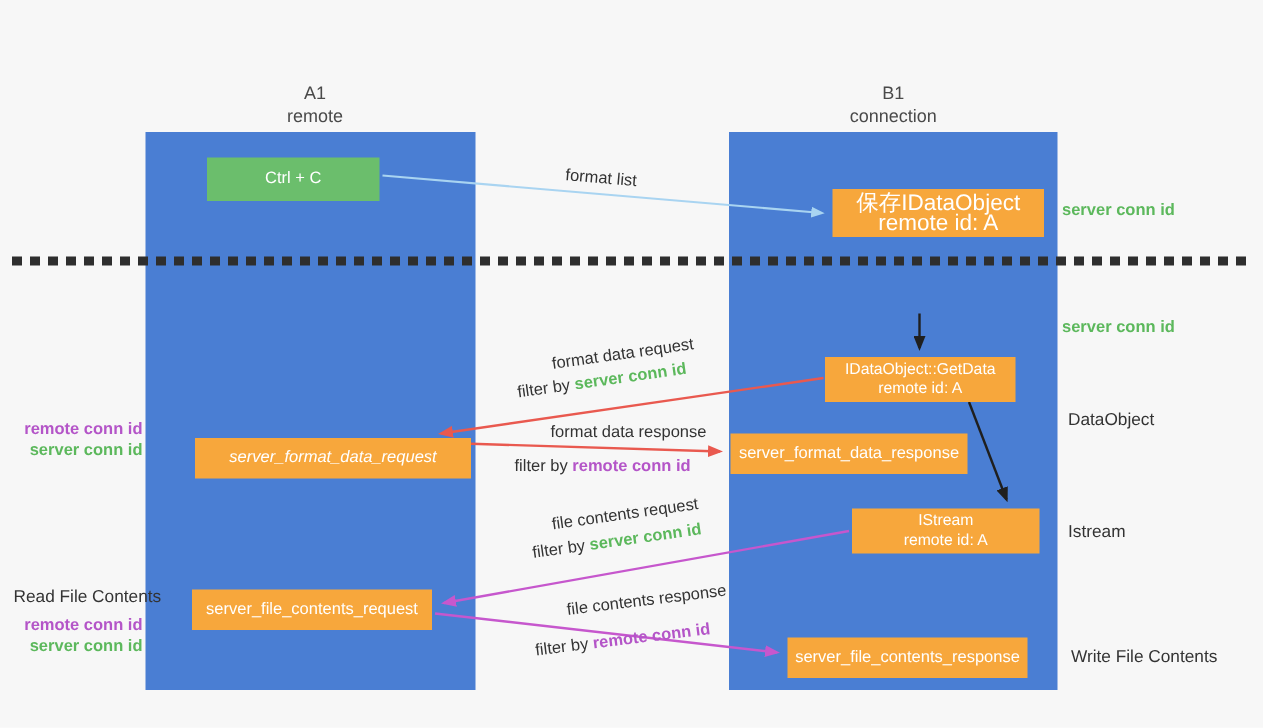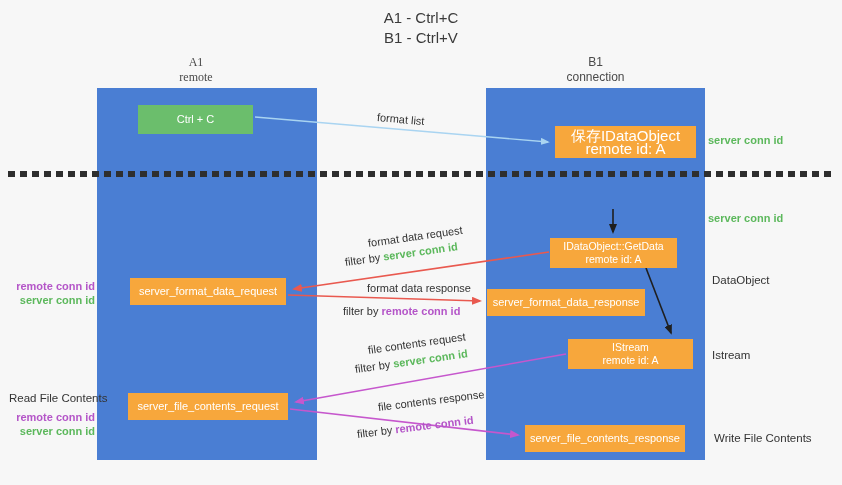--- a/index.html
+++ b/index.html
@@ -3,21 +3,21 @@
 <meta charset="utf-8">
 <style>
   html,body{margin:0;padding:0;font-family:"Liberation Sans",sans-serif;}
   .canvas{position:relative;width:842px;height:485px;background:#f7f7f7;overflow:hidden;}
 
   .title{position:absolute;top:8px;left:0;width:842px;text-align:center;
          font-size:15px;color:#3a3a3a;line-height:20px;}
 
   .col-header{position:absolute;top:55px;text-align:center;font-size:12px;
               color:#4a4a4a;line-height:15px;}
-  .col-header.left{left:86px;width:220px;font-family:Liberation Serif, serif;}
+  .col-header.left{left:100px;width:220px;}
   .col-header.right{left:486px;width:219px;}
 
   .lane{position:absolute;top:88px;height:372px;background:var(--lane-blue);}
   .lane.left{left:97px;width:220px;}
   .lane.right{left:486px;width:219px;}
 
   .separator{position:absolute;top:171px;left:8px;width:828px;height:6px;
              background:repeating-linear-gradient(90deg,#2e2e2e 0 7px,transparent 7px 12px);}
 
   .arrows{position:absolute;left:0;top:0;width:842px;height:485px;pointer-events:none;}
@@ -33,21 +33,21 @@
   .box{position:absolute;display:flex;flex-direction:column;align-items:center;
        justify-content:center;color:#fff;font-size:11px;text-align:left;
        line-height:13px;box-sizing:border-box;}
   .box.green{background:var(--box-green);}
   .box.orange{background:var(--box-orange);}
 
   #ctrl-c{left:138px;top:105px;width:115px;height:29px;}
   #save-idataobject{left:555px;top:126px;width:141px;height:32px;font-size:15px;}
   #ctrl-v{left:553px;top:179px;width:120px;height:29px;}
   #getdata{left:550px;top:238px;width:127px;height:30px;font-size:10.5px;}
-  #format-request{left:130px;top:278px;width:156px;height:27px;}
+  #format-request{left:130px;top:292px;width:184px;height:27px;font-style:italic;}
   #format-response{left:487px;top:289px;width:158px;height:27px;}
   #istream-box{left:568px;top:339px;width:125px;height:30px;font-size:10.5px;}
   #file-request{left:128px;top:393px;width:160px;height:27px;}
   #file-response{left:525px;top:425px;width:160px;height:27px;}
 
   .side-label{position:absolute;font-size:11.5px;color:#333;white-space:nowrap;}
   .green-bold{color:var(--text-green);font-weight:bold;font-size:11px;}
   .purple-bold{color:var(--text-purple);font-weight:bold;font-size:11px;}
   .conn-pair{position:absolute;left:0;width:95px;text-align:right;
              font-weight:bold;font-size:11px;line-height:14px;white-space:nowrap;}
@@ -56,24 +56,20 @@
               transform-origin:left center;}
 </style>
 </head>
 <body>
 
 <div class="canvas">
 
   <div class="lane left"></div>
   <div class="lane right"></div>
 
-  <div class="title">
-    <div>A1 - Ctrl+C</div>
-    <div>B1 - Ctrl+V</div>
-  </div>
 
   <div class="col-header left">
     <div>A1</div>
     <div>remote</div>
   </div>
   <div class="col-header right">
     <div>B1</div>
     <div>connection</div>
   </div>
 

